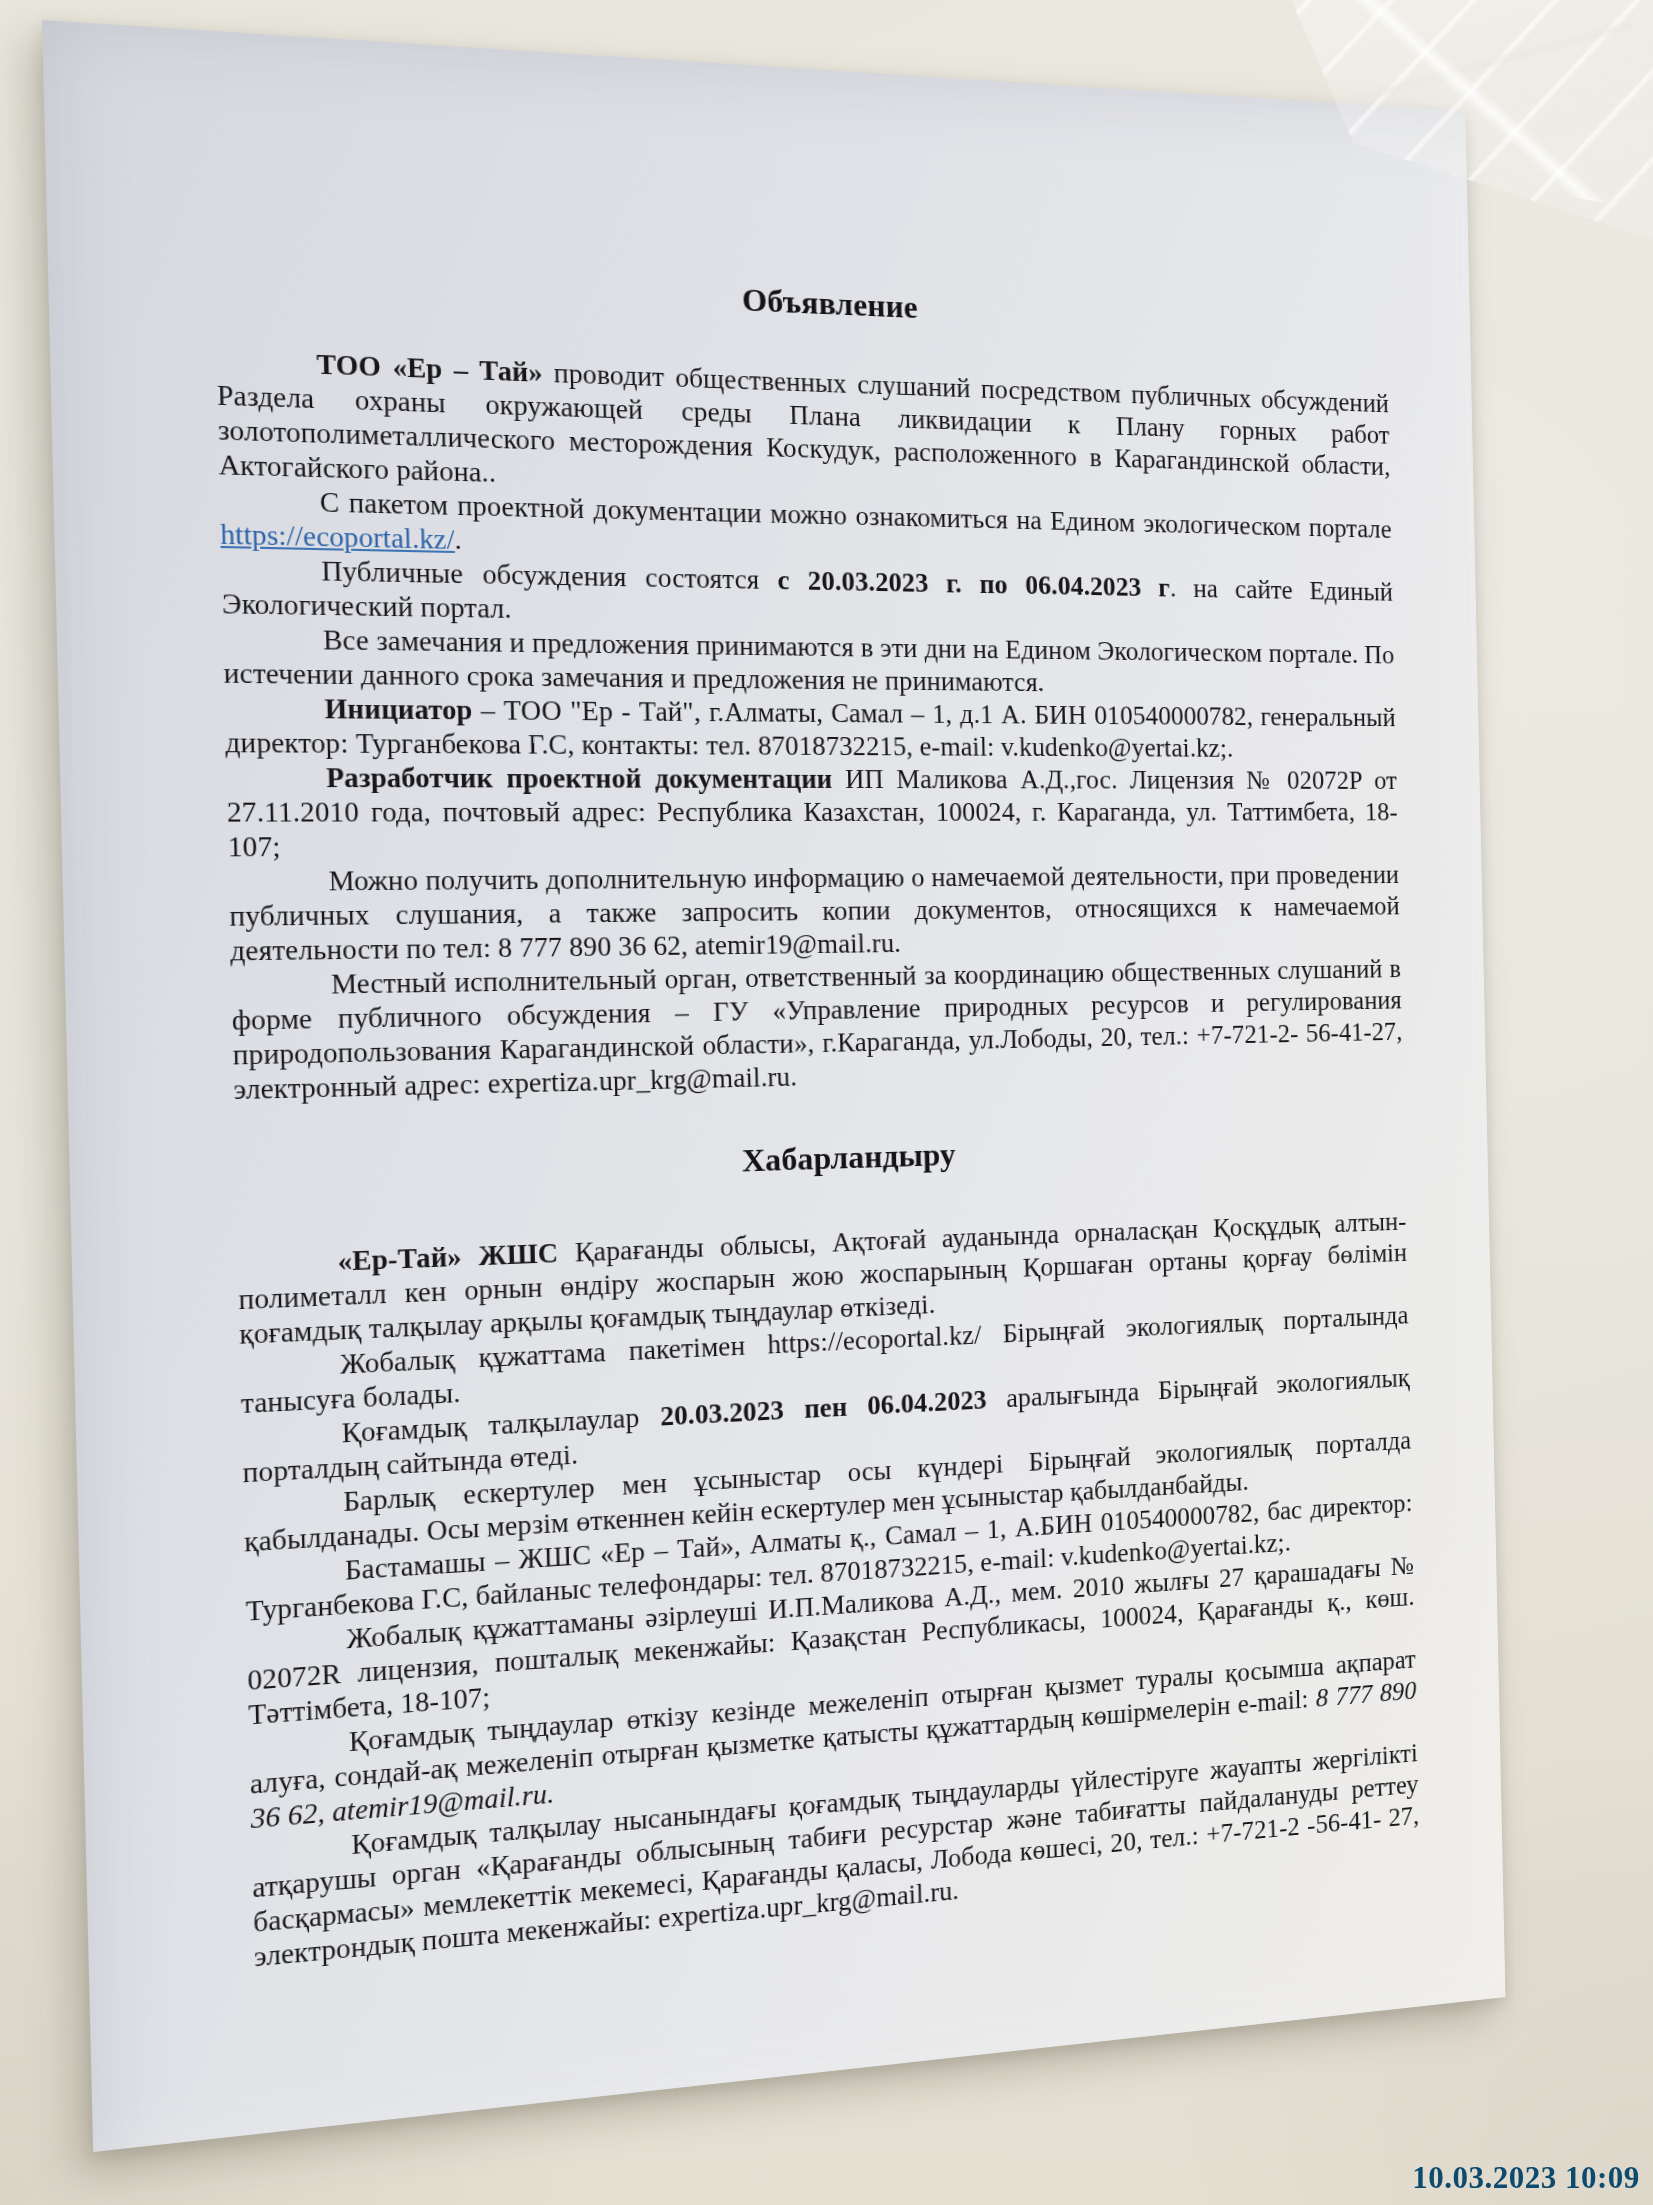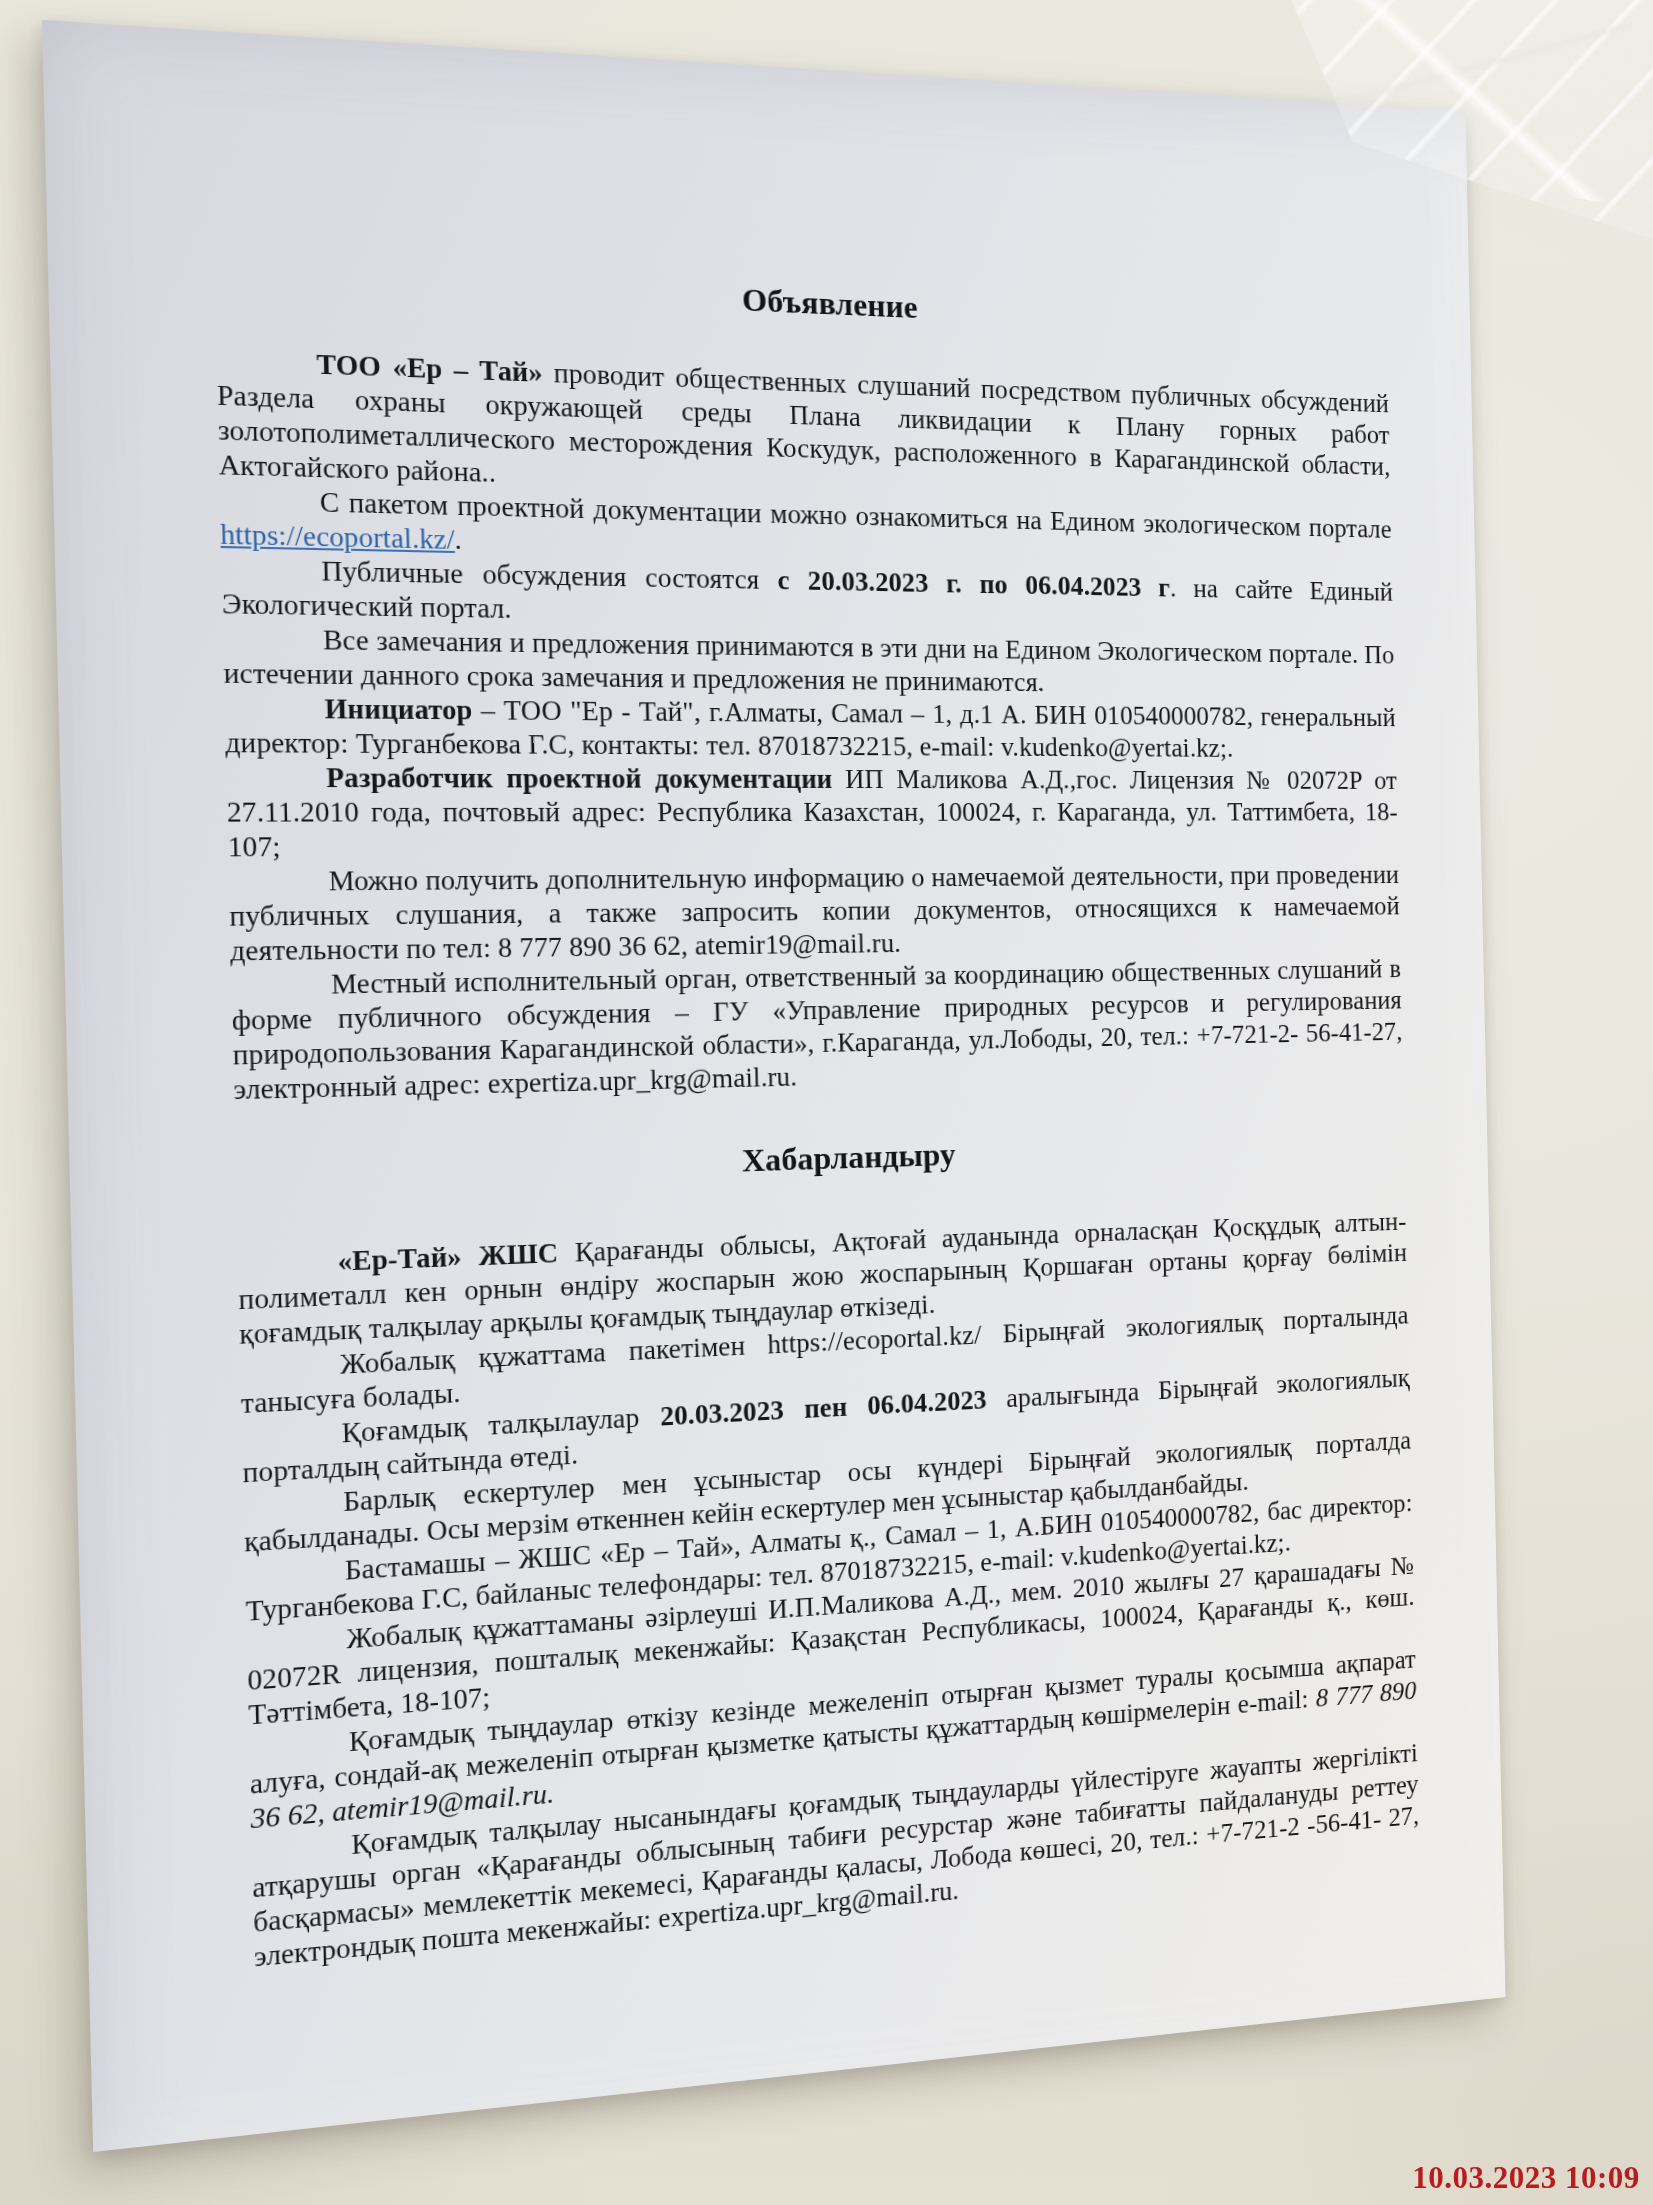--- a/index.html
+++ b/index.html
@@ -69,21 +69,21 @@
     position:absolute;left:8%;top:6%;width:70%;height:80%;
     background:
       linear-gradient(33deg, rgba(255,255,255,0) 47%, rgba(255,255,255,0.75) 50%, rgba(255,255,255,0) 53%),
       linear-gradient(-24deg, rgba(255,255,255,0) 48%, rgba(232,230,224,0.6) 50%, rgba(255,255,255,0) 52%);
   }
   
   .timestamp{
     position:absolute;right:14.2px;bottom:8.8px;
     font-family:"Liberation Serif","DejaVu Serif",serif;
     font-weight:bold;font-size:31px;letter-spacing:0.5px;
-    color:#b91c1c;
+    color:#0c4a6e;
   }
 </style>
 </head>
 <body>
 
 <div class="wall"></div>
 
 <div class="paper">
   <div class="doc-body">
 

